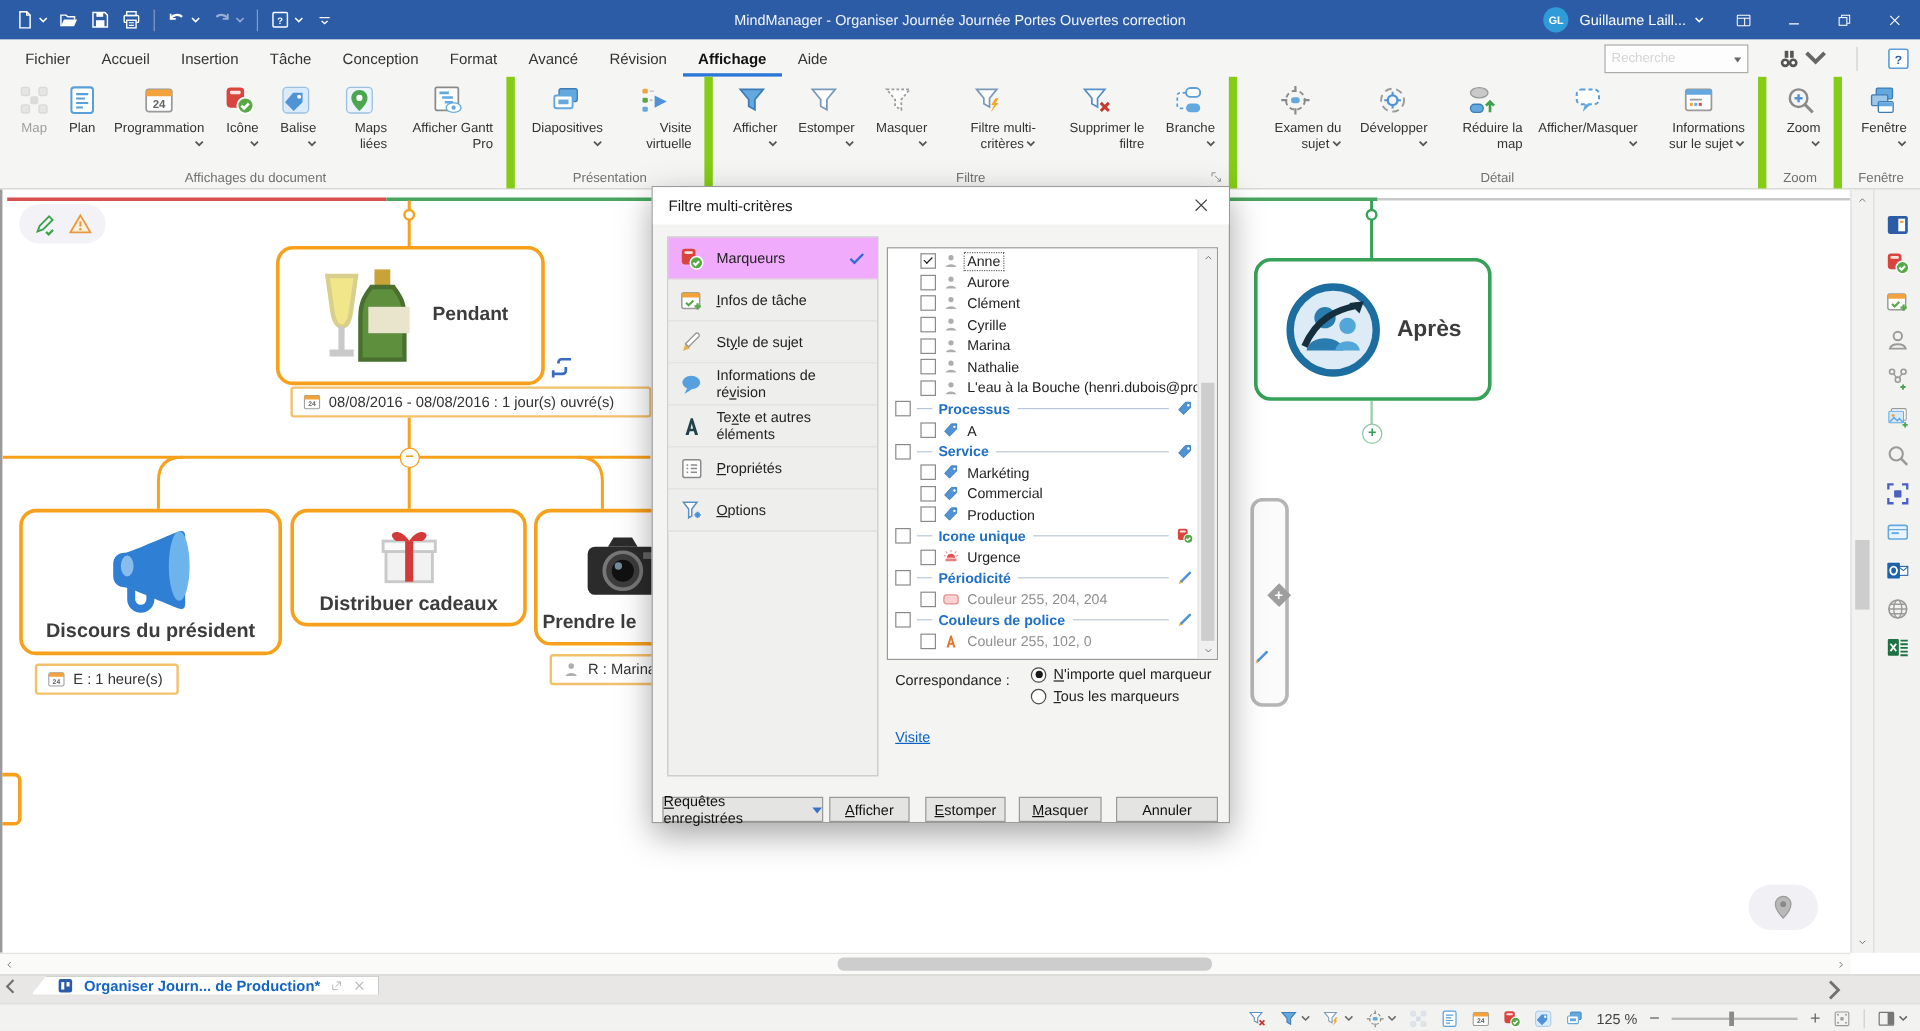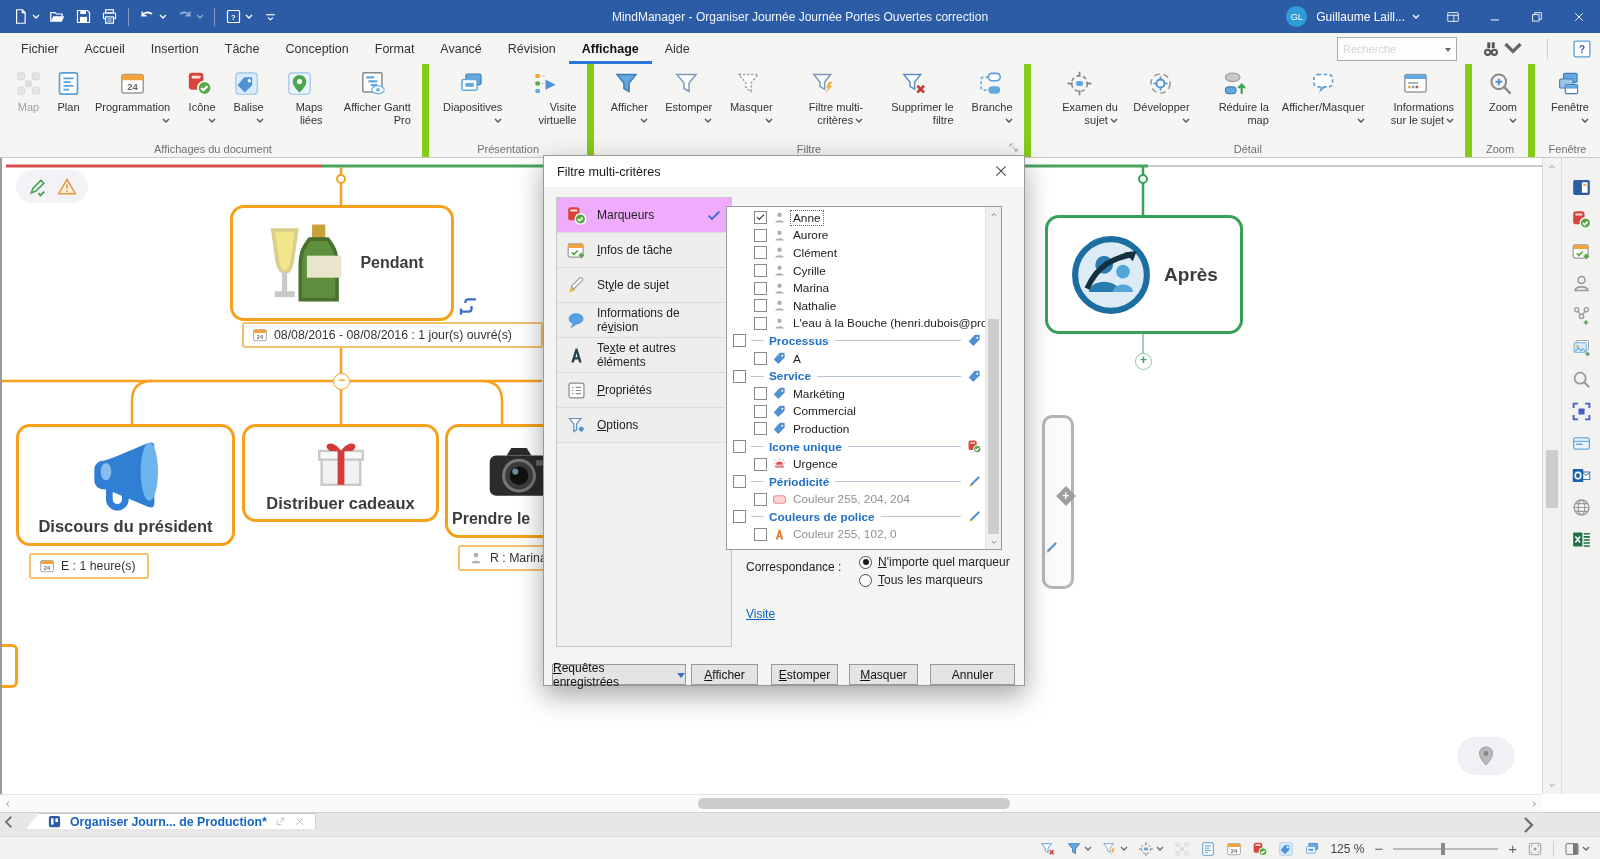--- a/index.html
+++ b/index.html
@@ -12,21 +12,21 @@
   .qat{display:flex;align-items:center;gap:1px;padding-left:8px}
   .qat-item{display:flex;align-items:center;height:26px;padding:0 4px;color:#fff}
   .qat-item .qicon svg{width:17px;height:17px}
   .qat-item.sep{width:1px;height:18px;background:rgba(255,255,255,.4);padding:0;margin:0 5px}
   .qat-item.disabled{opacity:.5}
   .qat-item .chev{display:none;margin-left:3px}
   .qat-item.chev .chev{display:block}
   .chev svg{width:8px;height:6px}
   .tb-title{position:absolute;left:300px;right:300px;text-align:center;font-size:12px;color:#f2f6fc;pointer-events:none}
   .tb-right{margin-left:auto;display:flex;align-items:center;gap:2px}
-  .avatar{width:21px;height:21px;border-radius:50%;background:#2f9bd8;font-size:9px;font-weight:normal;
+  .avatar{width:21px;height:21px;border-radius:50%;background:#2f9bd8;font-size:9px;font-weight:bold;
           display:flex;align-items:center;justify-content:center;color:#fff}
   .tb-user{font-size:12px;margin:0 5px 0 7px;color:#fff}
   .tb-user-chev{margin-right:10px;color:#fff}
   .winbtn{width:42px;height:33px;display:flex;align-items:center;justify-content:center}
   .winbtn svg{width:14px;height:14px}
 
   
   .menubar{position:absolute;top:33px;left:0;right:0;height:31px;background:#f5f5f4;display:flex;align-items:stretch;padding-left:8px}
   .mtab{display:flex;align-items:center;padding:0 13px;font-size:12.5px;color:#333}
   .mtab.active{font-weight:bold;color:#111;box-shadow:inset 0 -3px 0 #2b77d9}
@@ -150,21 +150,21 @@
   .dlg-close svg{width:16px;height:16px}
   .dlg-tabs{position:absolute;left:12px;top:41px;width:176px;height:450px;background:#f0f0ee;border:1px solid #c6c6c4;box-sizing:border-box}
   .dtab{height:34px;display:flex;align-items:center;padding:0 9px;border-bottom:1px solid #dcdcda;background:#eeeeec;font-size:12px;color:#222}
   .dtab.active{background:#f0abfc}
   .dticon{width:21px;height:21px;margin-right:10px;flex:none}
   .dticon svg{width:21px;height:21px}
   .dtcheck{margin-left:auto;width:16px;height:16px;display:none}
   .dtab.active .dtcheck{display:block}
   .ak{text-decoration:underline}
 
-  .dlg-list{position:absolute;left:182px;top:50px;width:276px;height:344px;background:#fff;border:1px solid #9a9a9a;box-sizing:border-box;overflow:hidden}
+  .dlg-list{position:absolute;left:195px;top:50px;width:276px;height:344px;background:#fff;border:1px solid #9a9a9a;box-sizing:border-box;overflow:hidden}
   .lrows{position:absolute;left:1px;top:2px;right:16px;bottom:1px;overflow:hidden}
   .lrow{height:17.6px;display:flex;align-items:center;font-size:11.8px;color:#222;padding-left:5px;white-space:nowrap;overflow:hidden}
   .cb{width:11px;height:11px;border:1px solid #8a8a8a;background:#fff;flex:none;position:relative}
   .lrow:not(.group) .cb{margin-left:21px}
   .lrow.checked .cb::after{content:"";position:absolute;left:1.5px;top:1.5px;width:6px;height:3.2px;
        border-left:1.7px solid #222;border-bottom:1.7px solid #222;transform:rotate(-45deg)}
   .licon{width:15px;height:15px;margin:0 4px 0 5px;flex:none}
   .licon svg,.gicon svg{width:15px;height:15px}
   .lrow:not(.group) .gpart{display:none}
   .gdash{height:1px;background:#b9c7d4}

